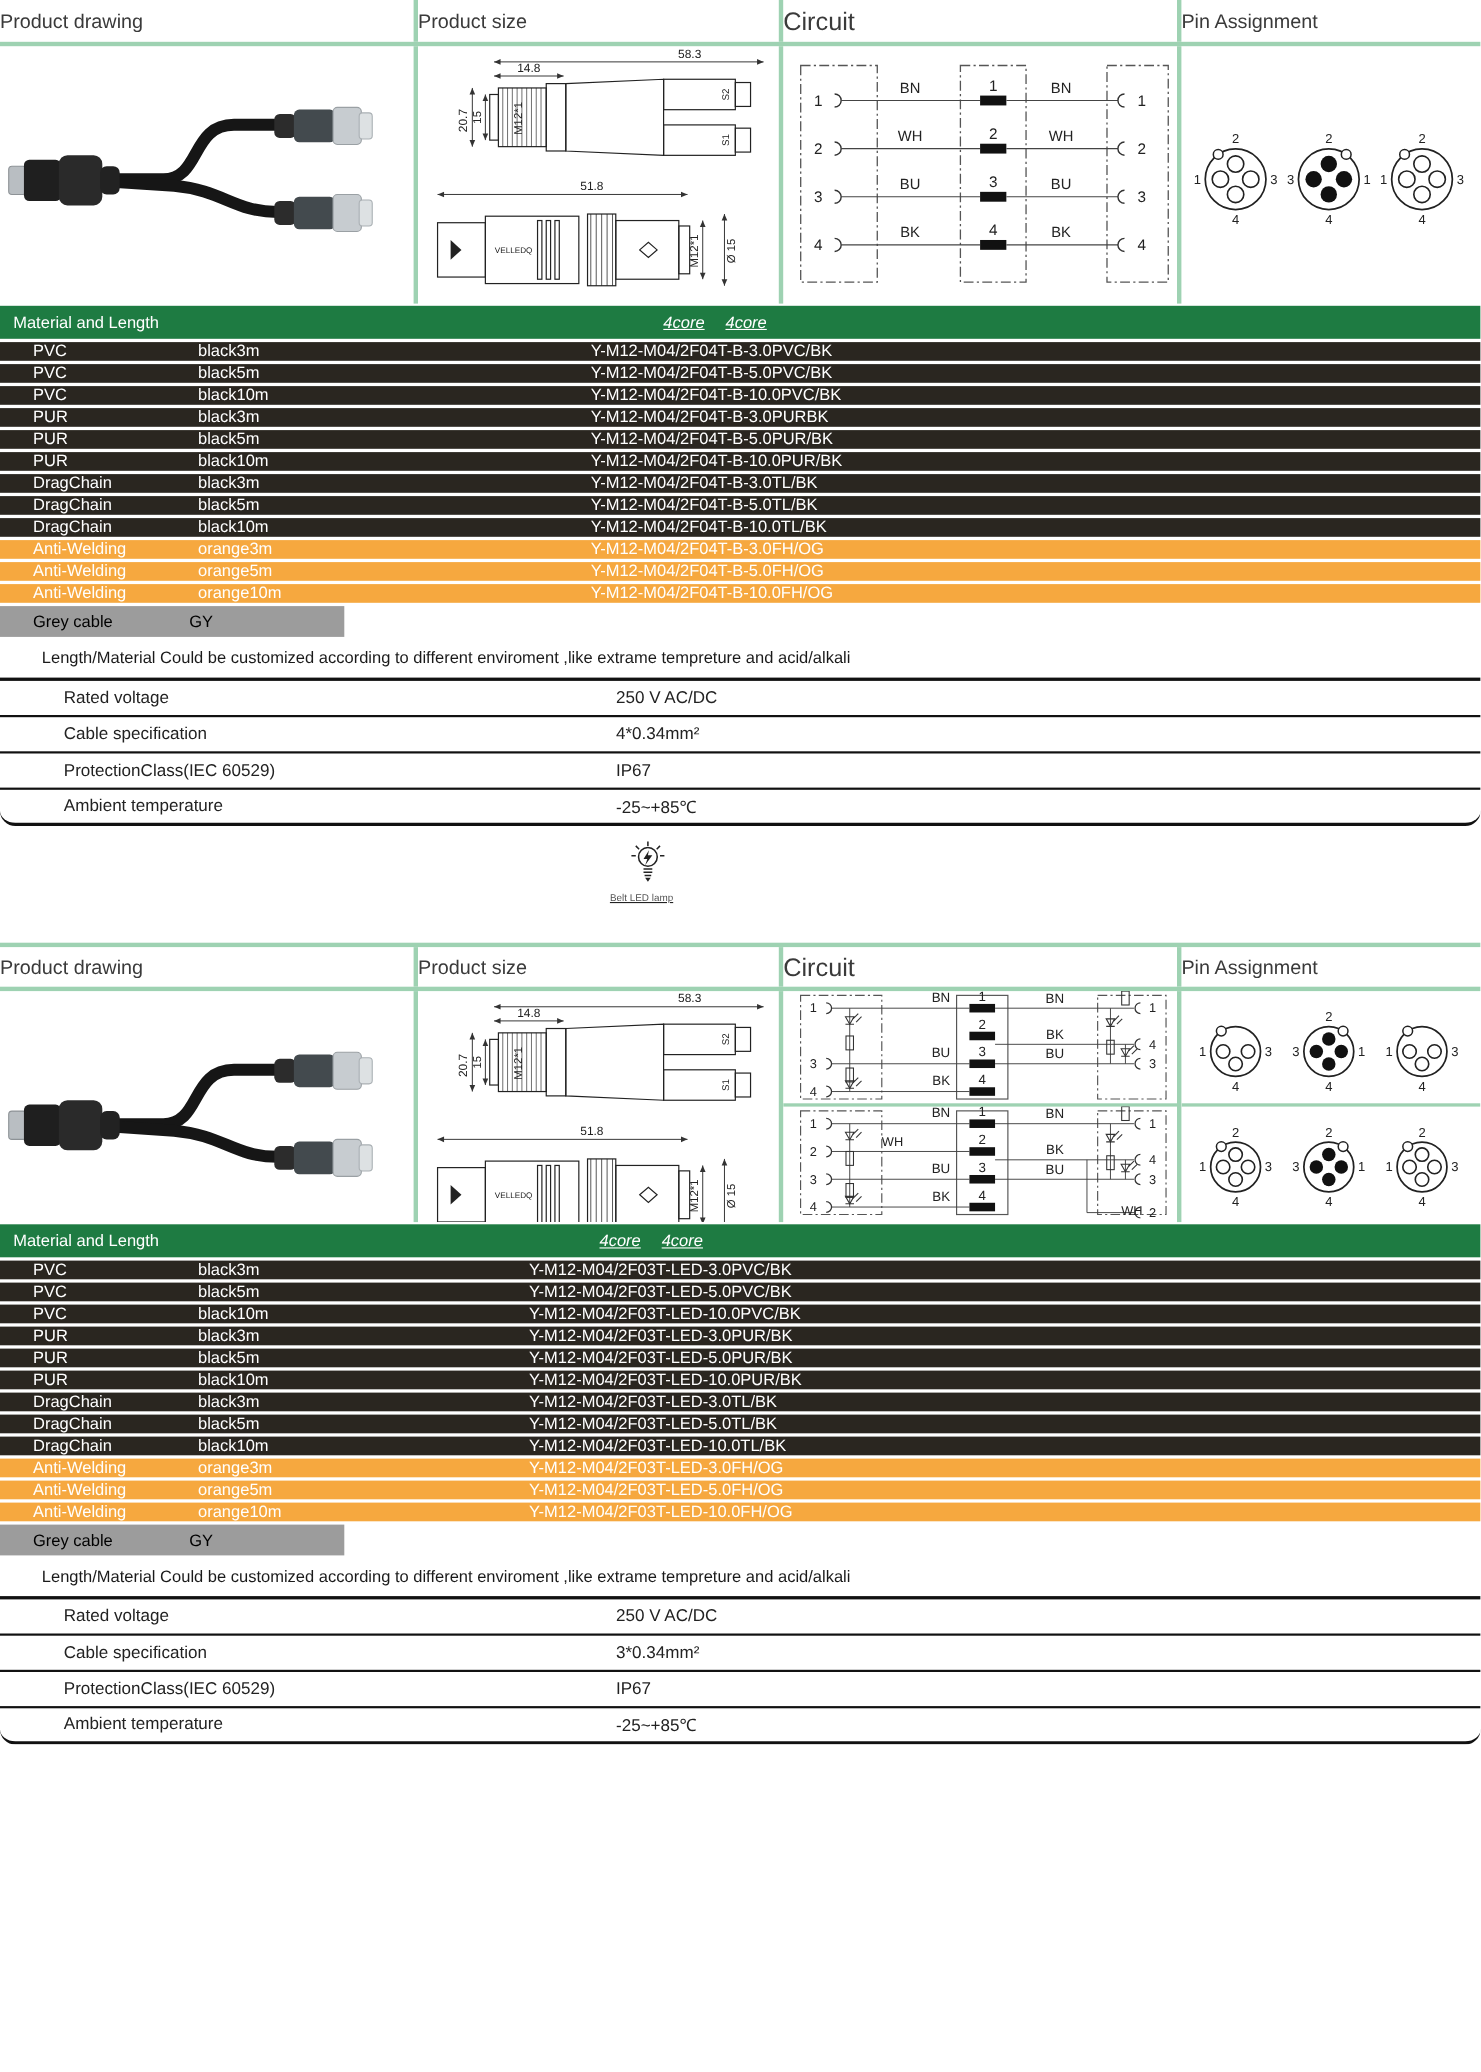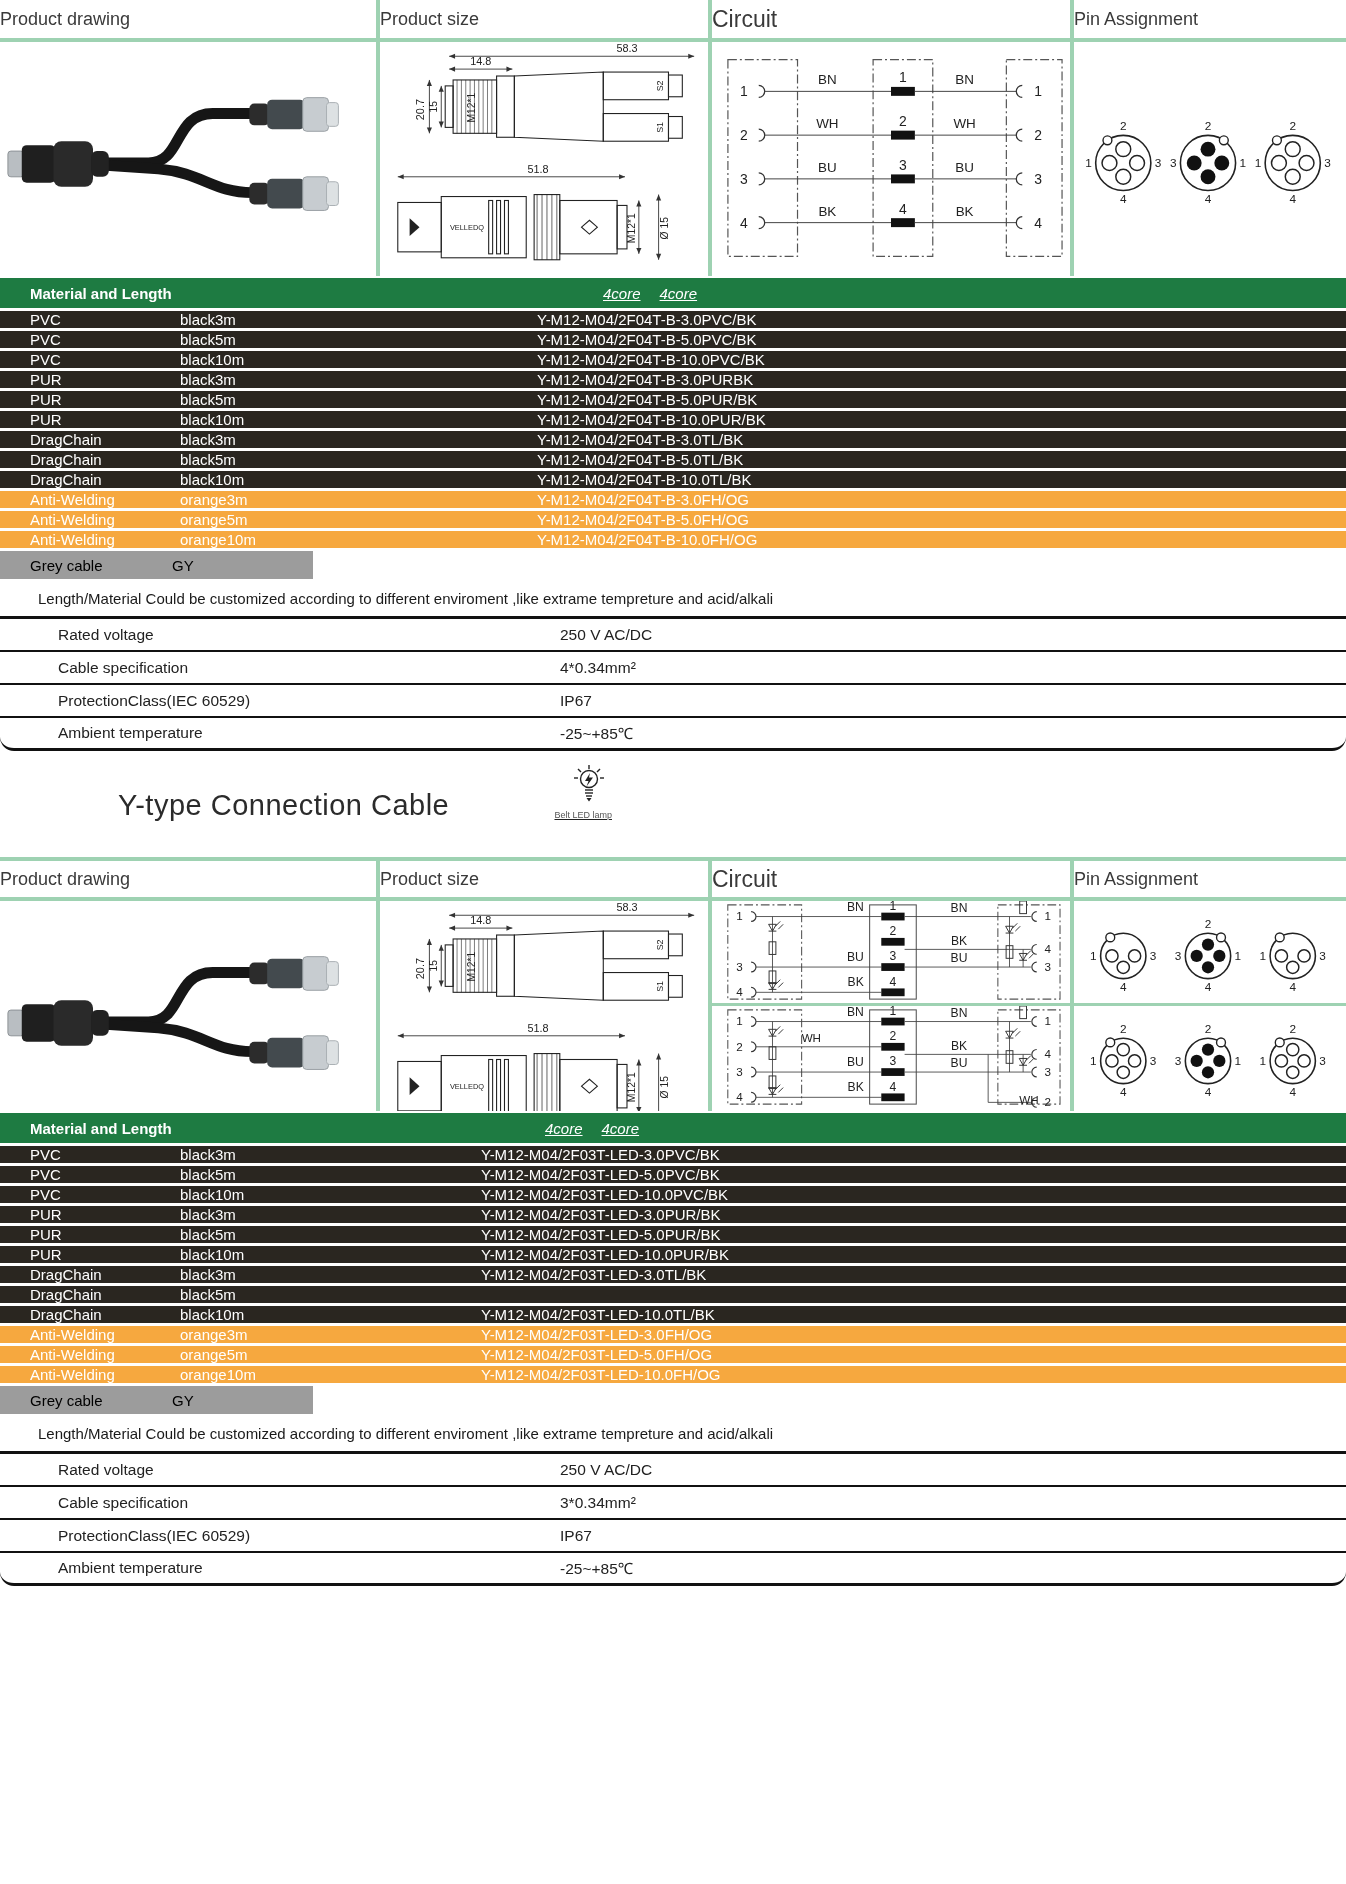--- a/index.html
+++ b/index.html
@@ -28,21 +28,21 @@
   .content{display:flex;}
   .s1-content{height:234px;}
   .s2-content{height:210px;}
   .ccell{position:relative;overflow:hidden;}
   .ccell svg{display:block;}
   .half{height:50%;}
   .half.top{border-bottom:3px solid var(--lgreen);}
   
   .band{height:30px;margin-top:2px;background:var(--green);color:#fff;
         display:flex;align-items:center;font-size:15px;position:relative;}
-  .band .band-title{margin-left:30px;font-weight:bold;}
+  .band .band-title{margin-left:12px;}
   .band .cores{position:absolute;display:flex;gap:19px;font-style:normal;text-decoration:underline;}
   .sec1 .cores{left:603px;}
   .sec2 .cores{left:545px;}
   .mat-row{height:17px;margin-top:3px;display:flex;align-items:center;color:#fff;font-size:15px;}
   .mat-row.dark{background:var(--dark);}
   .mat-row.orange{background:var(--orange);}
   .mat-row .material{padding-left:30px;width:180px;}
   .sec1 .mat-row .length{width:357px;}
   .sec2 .mat-row .length{width:301px;}
   .mat-row .part{flex:1;}
@@ -340,21 +340,20 @@
       </div>
       <div class="spec-row">
         <span class="spec-label">Ambient temperature</span>
         <span class="spec-value">-25~+85℃</span>
       </div>
     </div>
 </section>
 
 <section class="sec2">
   <div class="sec-head">
-    <h1>Y-type Connection Cable</h1>
     <div class="badge">
       <svg width="46" height="42" viewBox="0 0 46 42">
         <g stroke="#222" stroke-width="1.4" fill="none">
           <line x1="23" y1="2" x2="23" y2="6"></line>
           <line x1="12" y1="6" x2="15" y2="9"></line>
           <line x1="34" y1="6" x2="31" y2="9"></line>
           <line x1="8" y1="15" x2="12" y2="15"></line>
           <line x1="38" y1="15" x2="34" y2="15"></line>
           <circle cx="23" cy="16" r="8.5"></circle>
           <line x1="19" y1="27" x2="27" y2="27"></line>
@@ -708,20 +707,21 @@
         <span class="part">Y-M12-M04/2F03T-LED-10.0PUR/BK</span>
       </div>
       <div class="mat-row dark">
         <span class="material">DragChain</span>
         <span class="length">black3m</span>
         <span class="part">Y-M12-M04/2F03T-LED-3.0TL/BK</span>
       </div>
       <div class="mat-row dark">
         <span class="material">DragChain</span>
         <span class="length">black5m</span>
+        <span class="part">Y-M12-M04/2F03T-LED-5.0TL/BK</span>
       </div>
       <div class="mat-row dark">
         <span class="material">DragChain</span>
         <span class="length">black10m</span>
         <span class="part">Y-M12-M04/2F03T-LED-10.0TL/BK</span>
       </div>
       <div class="mat-row orange">
         <span class="material">Anti-Welding</span>
         <span class="length">orange3m</span>
         <span class="part">Y-M12-M04/2F03T-LED-3.0FH/OG</span>

